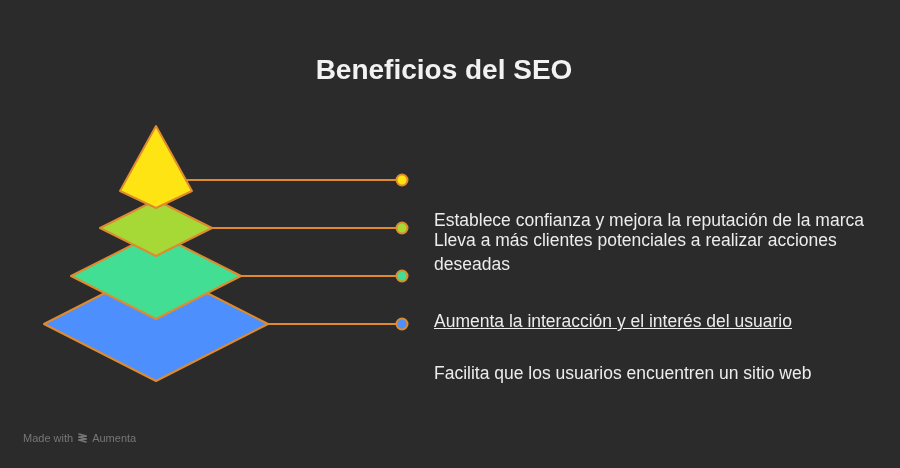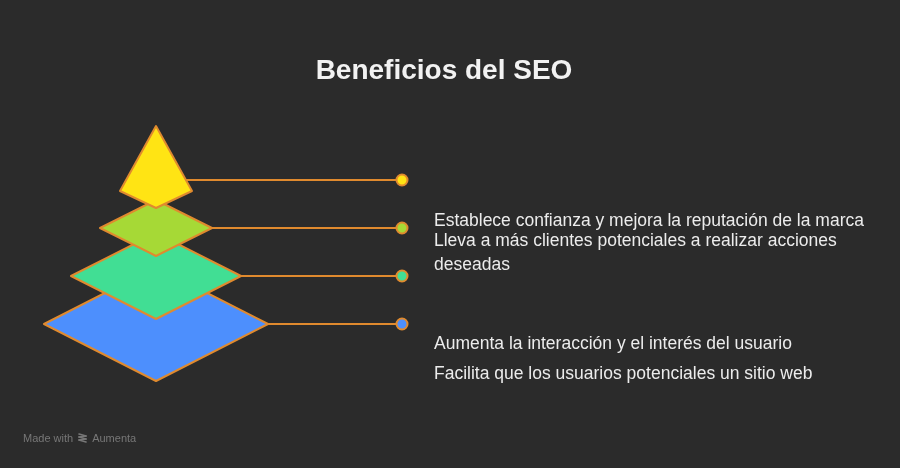--- a/index.html
+++ b/index.html
@@ -34,22 +34,22 @@
   <g stroke="#e08a2e" stroke-width="2">
     <circle cx="402" cy="180" r="5.5" fill="#ffe414"></circle>
     <circle cx="402" cy="228" r="5.5" fill="#a6d936"></circle>
     <circle cx="402" cy="276" r="5.5" fill="#41de94"></circle>
     <circle cx="402" cy="324" r="5.5" fill="#4d8ffd"></circle>
   </g>
 </svg>
 
 <div class="label" style="top:169px;margin-top:39px;">Establece confianza y mejora la reputación de la marca</div>
 <div class="label" style="top:228px;">Lleva a más clientes potenciales a realizar acciones deseadas</div>
-<div class="label" style="top:331px;">Aumenta la interacción y el interés del usuario</div>
-<div class="label" style="top:361px;">Facilita que los usuarios potenciales un sitio web</div>
+<div class="label" style="top:309px;text-decoration:underline;">Aumenta la interacción y el interés del usuario</div>
+<div class="label" style="top:361px;">Facilita que los usuarios encuentren un sitio web</div>
 
 <div class="footer">
   <span>Made with</span>
   <svg width="11" height="12" viewBox="0 0 11 12">
     <g stroke="#777" stroke-width="1.6" fill="none" stroke-linecap="round">
       <path d="M2 2 L9 4"></path>
       <path d="M2 5 L9 7"></path>
       <path d="M2 8 L9 10"></path>
       <path d="M9 4 L2 5"></path>
       <path d="M9 7 L2 8"></path>

